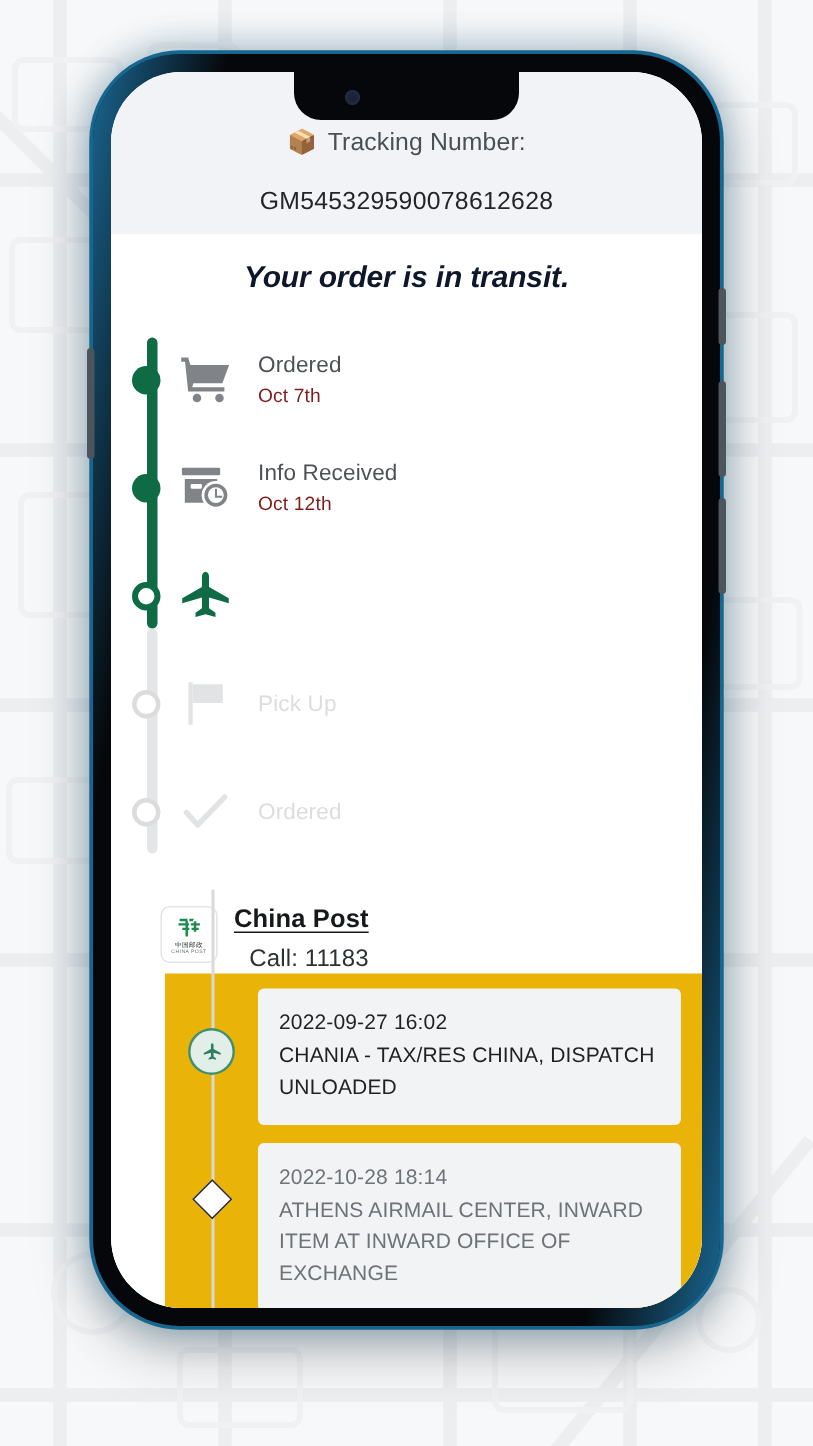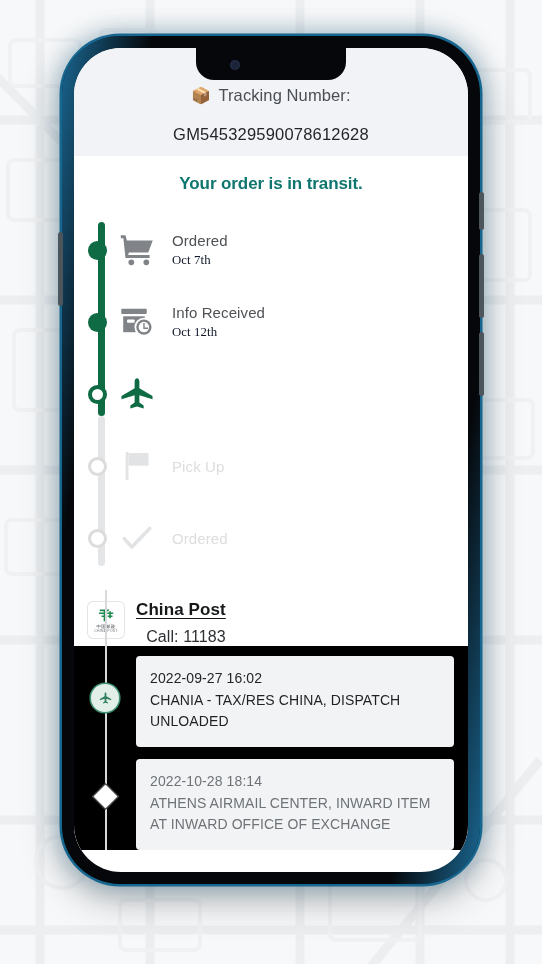--- a/index.html
+++ b/index.html
@@ -52,58 +52,58 @@
     font-size:16.5px;color:#4a4f55;letter-spacing:.1px;
     display:flex;align-items:center;justify-content:center;gap:7px;
   }
   .box-emoji{font-size:16px;line-height:1;}
   .track-number{
     margin-top:20px;font-size:16.5px;color:#232629;letter-spacing:.2px;
   }
 
   
   #status-wrap{padding:18px 10px 6px;text-align:center;background:#fff;}
-  .status-title{font-size:17px;font-weight:bold;color:#0f766e;letter-spacing:-.1px;}
+  .status-title{font-size:20px;font-weight:bold;color:#0f172a;letter-spacing:-.1px;font-style:italic;}
   .status-eta{margin-top:11px;font-size:12.4px;color:#2f3336;letter-spacing:.05px;}
 
   
   #steps{position:relative;padding:14px 0 10px;background:#fff;}
   .step{position:relative;display:flex;align-items:center;height:72px;padding-left:10px;}
   .rail{position:absolute;left:24px;top:0;bottom:0;width:7px;}
   .rail-seg{position:absolute;left:0;width:7px;border-radius:4px;}
   .node{
     position:absolute;left:14px;width:19px;height:19px;border-radius:50%;
     box-sizing:border-box;z-index:2;
   }
   .node.done{background:#0e6b43;}
   .node.current{background:#ffffff;border:4px solid #0e6b43;}
   .node.todo{background:#ffffff;border:3px solid #dcdcdc;}
   .step-icon{width:54px;margin-left:26px;display:flex;justify-content:center;align-items:center;}
   .step-text{margin-left:8px;}
   .step-name{font-size:15px;color:#4e5256;letter-spacing:.1px;}
   .step-name.muted{color:#dcdddf;}
-  .step-date{font-size:12.8px;color:#0f172a;margin-top:4px;letter-spacing:.1px;font-family:Liberation Serif, serif;}
+  .step-date{font-size:12.8px;color:#7f1d1d;margin-top:4px;letter-spacing:.1px;}
 
   
   #carrier{background:#fff;padding:16px 0 0;position:relative;}
-  .carrier-row{display:flex;align-items:flex-start;padding-left:14px;}
+  .carrier-row{display:flex;align-items:flex-start;padding-left:14px;margin-left:20px;}
   .carrier-logo{
     width:36px;height:36px;border-radius:5px;background:#fff;
     box-shadow:0 0 0 1px #e3e4e6;display:flex;flex-direction:column;
     align-items:center;justify-content:center;flex:none;margin-top:2px;
   }
   .carrier-info{margin-left:12px;}
   .carrier-name{
     font-size:17px;font-weight:bold;color:#16181a;text-decoration:underline;
     text-underline-offset:3px;letter-spacing:.1px;
   }
   .carrier-call{font-size:16px;color:#2e3134;margin-top:8px;letter-spacing:.1px;text-align:right;}
 
   
-  #events{position:relative;background:#000000;padding:10px 0 0;}
+  #events{position:relative;background:#eab308;padding:10px 0 0;margin-left:36px;}
   .ev-rail{position:absolute;left:31px;top:-56px;bottom:0;width:1.6px;background:#d7d9db;}
   .event{position:relative;display:flex;align-items:flex-start;margin-bottom:12px;min-height:60px;}
   .ev-marker{width:62px;flex:none;display:flex;justify-content:center;padding-top:28px;}
   .marker-plane{
     width:28px;height:28px;border-radius:50%;background:#e2efe8;
     display:flex;align-items:center;justify-content:center;
     box-shadow:0 0 0 1.6px #3f9070;
   }
   .marker-diamond{
     width:17px;height:17px;border:1.6px solid #2b2e31;transform:rotate(45deg);

